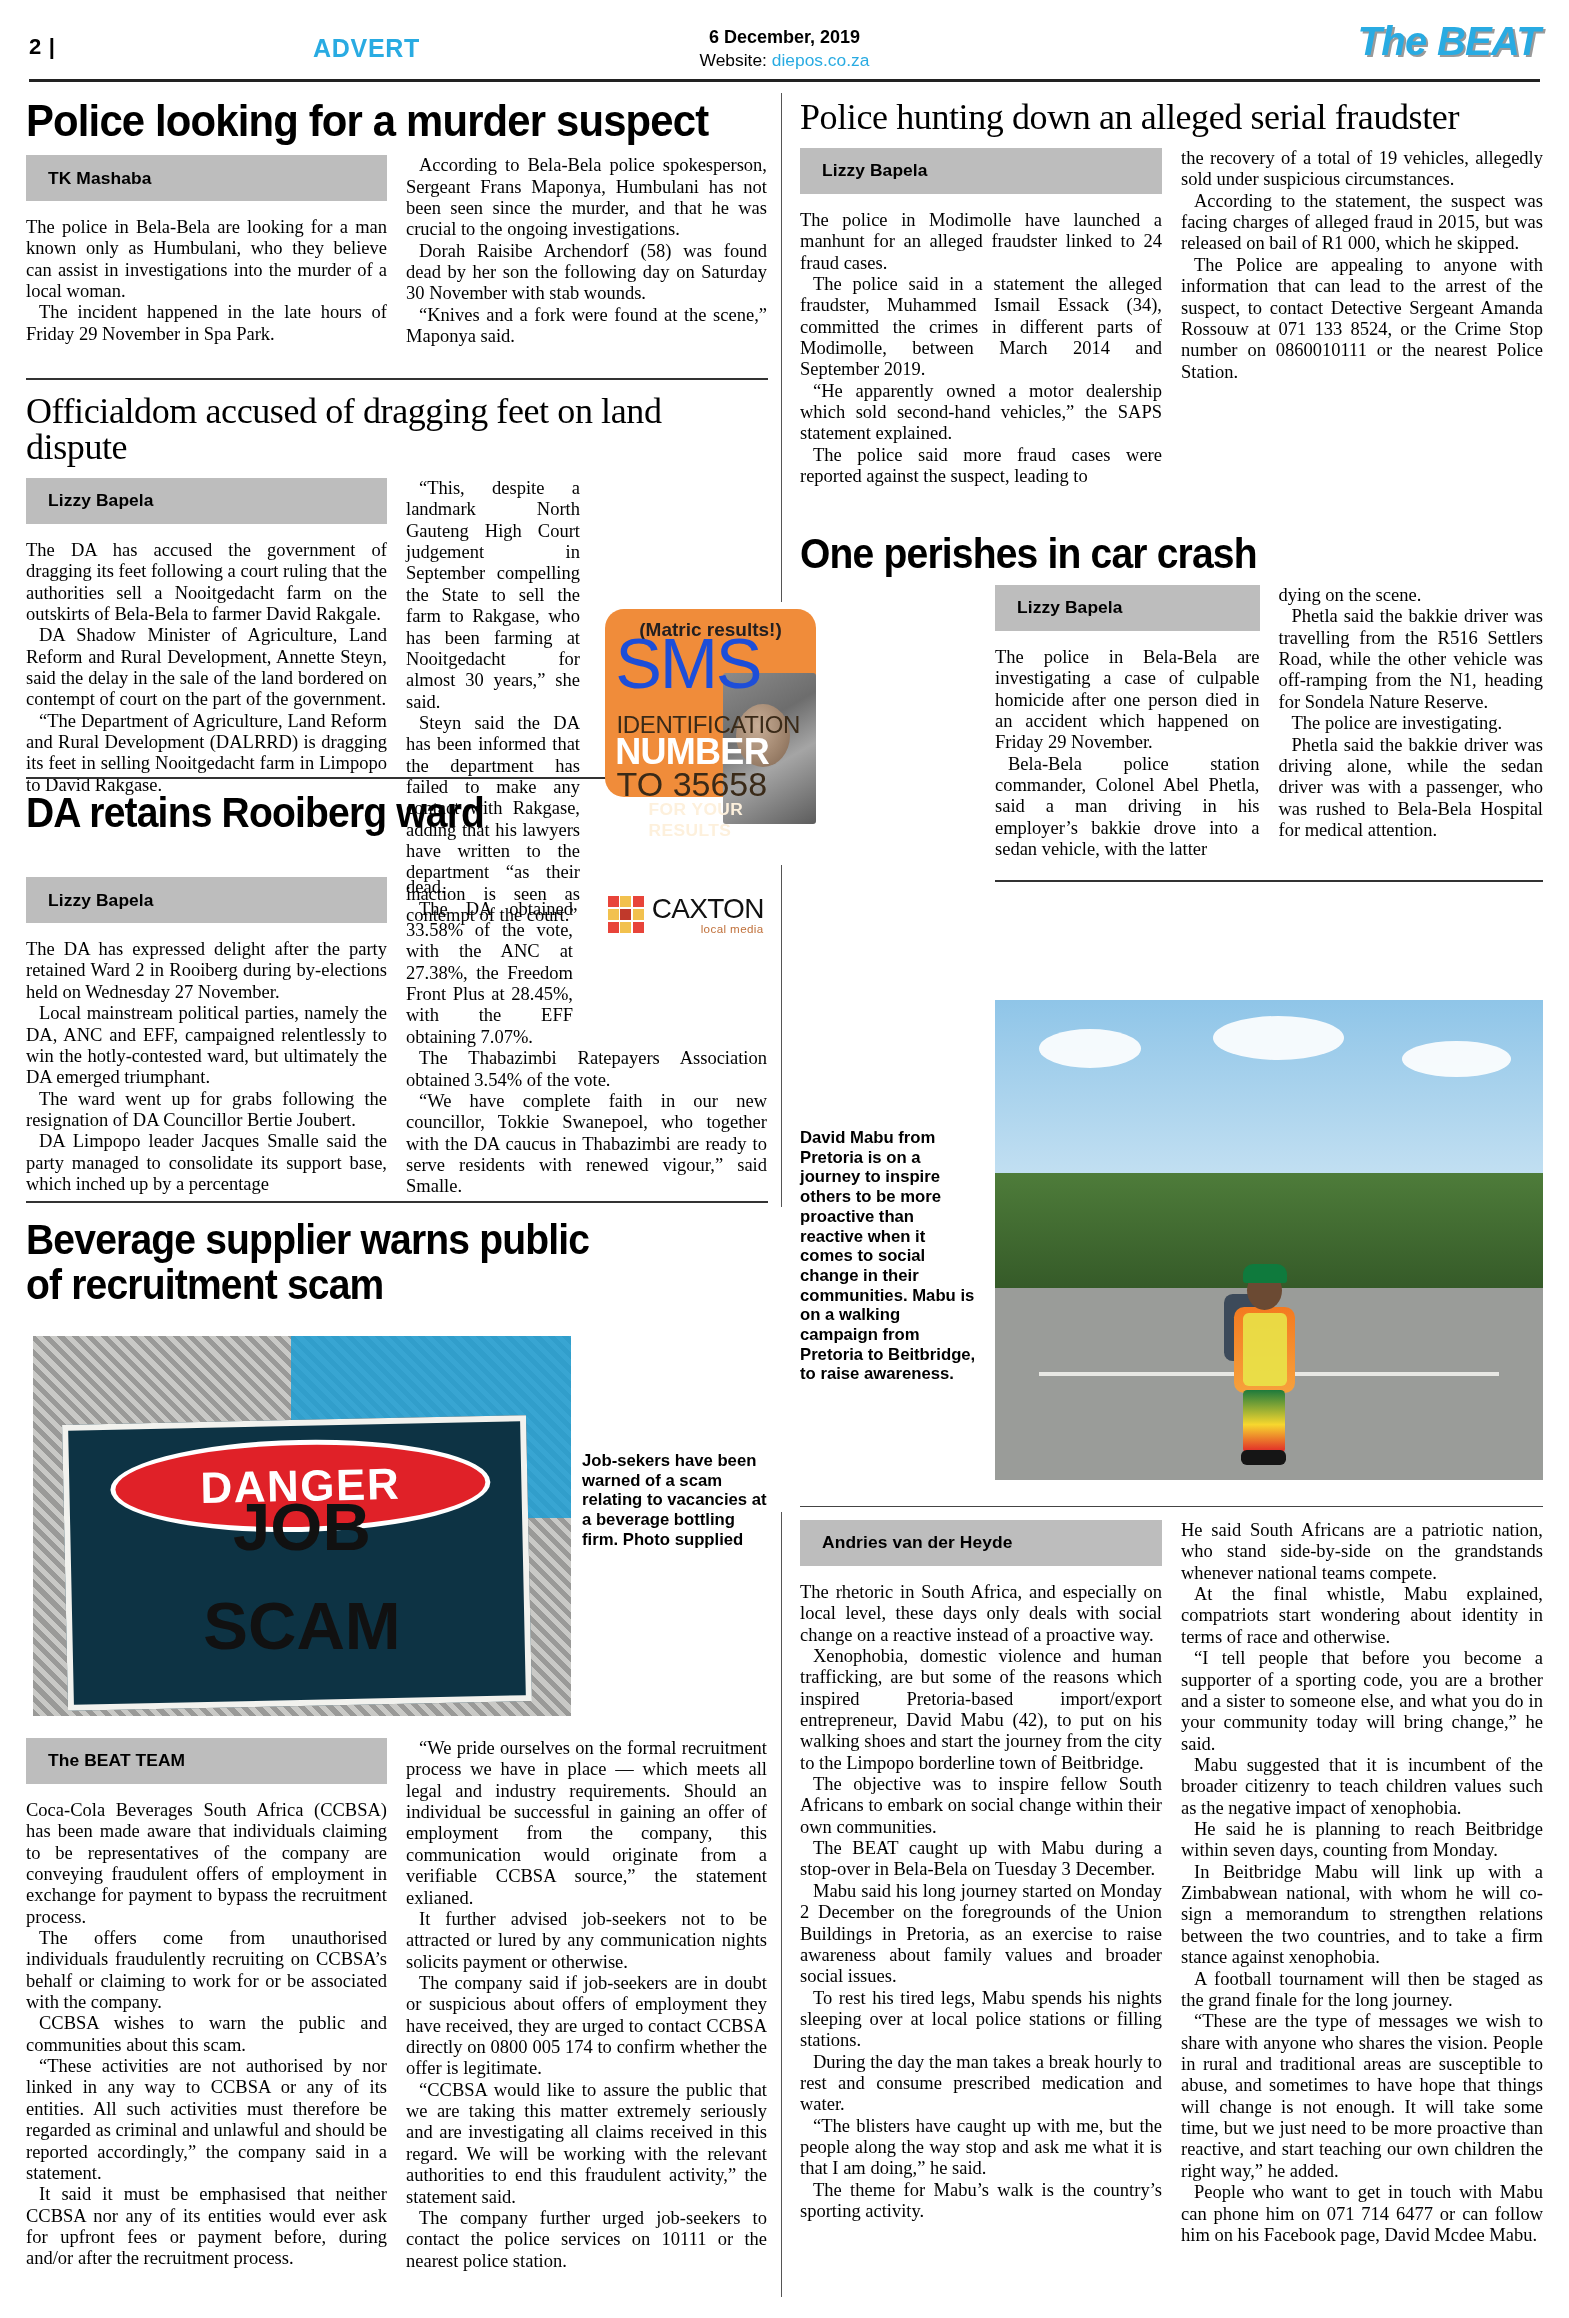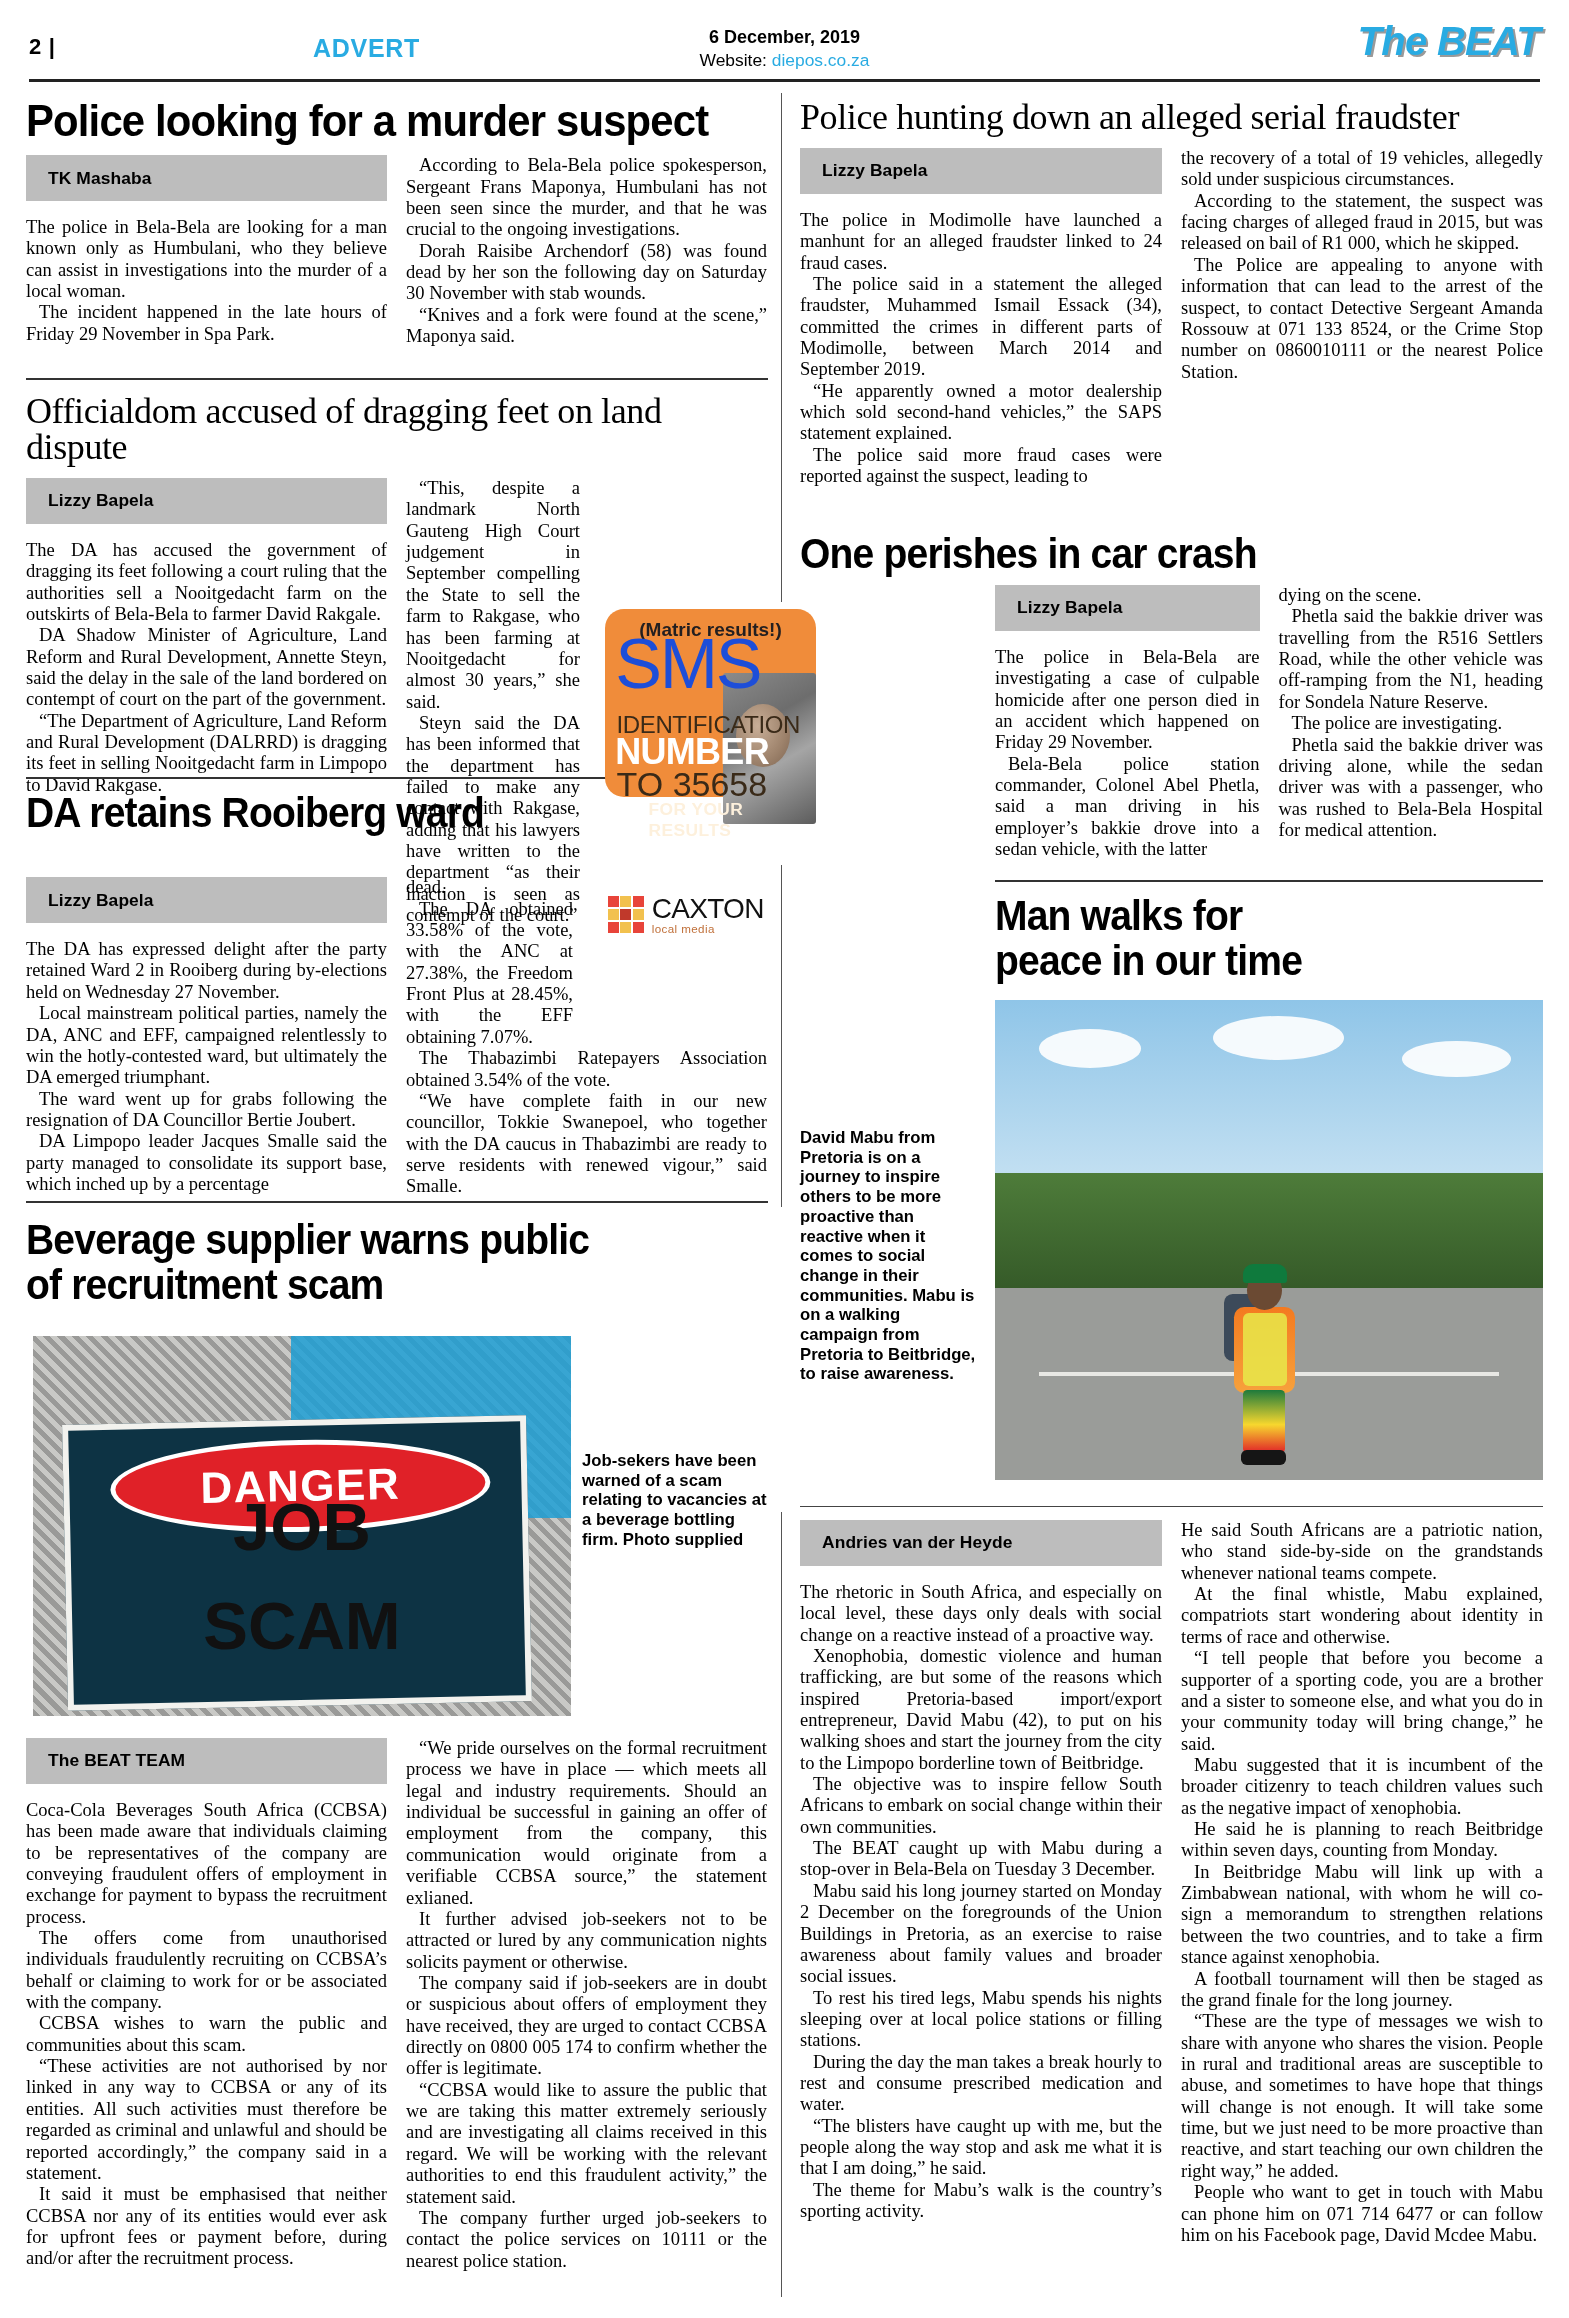--- a/index.html
+++ b/index.html
@@ -56,21 +56,21 @@
   .ad-to{position:absolute;left:11.6px;top:156px;font-family:"Liberation Sans",sans-serif;font-size:34px;color:#3a2a18;letter-spacing:0px;}
   .ad-for{position:absolute;left:11.6px;top:190px;font-family:"Liberation Sans",sans-serif;font-weight:bold;font-size:17.4px;color:#fdf0dc;letter-spacing:0.4px;padding-left:32px;}
   .ad-girl{position:absolute;right:0;top:64px;width:93px;height:151px;border-radius:2.9px;
      background:linear-gradient(150deg,#8b8b8b 0%,#6d6d6d 35%,#a5a5a5 60%,#5c5c5c 100%);}
   .ad-girl:after{content:"";position:absolute;left:13px;top:30.5px;width:54px;height:63px;border-radius:50%;
      background:radial-gradient(ellipse at 40% 35%,#c8ae97 0%,#9e836c 60%,#7d6450 100%);}
   .caxton{position:absolute;left:2.9px;bottom:1.5px;display:flex;align-items:center;gap:5.8px;}
   .caxton-mark{width:38px;height:38px;background:#fff;position:relative;}
   .cx{position:absolute;width:11px;height:11px;}
   .caxton-text{font-family:"Liberation Sans",sans-serif;font-size:28px;letter-spacing:-0.7px;color:#111;line-height:.9;}
-  .caxton-sub{font-family:"Liberation Sans",sans-serif;font-size:11.6px;color:#c0703a;text-align:left;letter-spacing:0.4px;}
+  .caxton-sub{font-family:"Liberation Sans",sans-serif;font-size:11.6px;color:#c0703a;text-align:right;letter-spacing:0.4px;}
 
   
   .danger-bg{position:absolute;inset:0;background:
      repeating-linear-gradient(45deg,#9a9a98 0 5.1px,#c9c9c6 5.1px 10.2px),#b4b4b0;}
   .danger-sky{position:absolute;left:48%;top:0;width:52%;height:48%;background:#1f9fd4;opacity:.85;}
   .danger-board{position:absolute;left:6%;top:22%;width:84%;height:72%;background:#0d3344;border:6.5px solid #f2f2ee;transform:rotate(-1.2deg);}
   .danger-oval{position:absolute;left:9%;top:5%;width:82%;height:30%;background:#e02128;border:5.1px solid #fff;border-radius:50%;
      display:flex;align-items:center;justify-content:center;}
   .danger-oval span{font-family:"Liberation Sans",sans-serif;font-weight:bold;color:#fff;font-size:44px;letter-spacing:1.5px;}
   .danger-job,.danger-scam{position:absolute;left:0;right:0;text-align:center;font-family:"Liberation Sans",sans-serif;font-weight:bold;color:#111;}
@@ -254,24 +254,20 @@
         <p class="first">dying on the scene.</p>
         <p>Phetla said the bakkie driver was travelling from the R516 Settlers Road, while the other vehicle was off-ramping from the N1, heading for Sondela Nature Reserve.</p>
         <p>The police are investigating.</p>
         <p>Phetla said the bakkie driver was driving alone, while the sedan driver was with a passenger, who was rushed to Bela-Bela Hospital for medical attention.</p>
       </div>
     </div>
   </div>
 
   <div class="hr" style="position:absolute;left:995px;top:880px;width:548px;"></div>
 
-  <div style="position:absolute;left:995px;top:896px;width:548px;">
-    <h1 class="head-sans" style="font-size:42px;">Man walks for</h1>
-    <h1 class="head-sans" style="font-size:42px;margin-top:4.4px;">peace in our time</h1>
-  </div>
 
   <div class="photo" style="left:995px;top:1000px;width:548px;height:480px;position:absolute;">
     <div class="walk-sky"></div>
     <div class="walk-cloud" style="left:44px;top:29px;width:102px;height:39px;"></div>
     <div class="walk-cloud" style="left:218px;top:16px;width:131px;height:44px;"></div>
     <div class="walk-cloud" style="left:407px;top:41px;width:109px;height:36px;"></div>
     <div class="walk-trees"></div>
     <div class="walk-road"></div>
     <div class="walk-person">
       <div class="wp-pack"></div>

